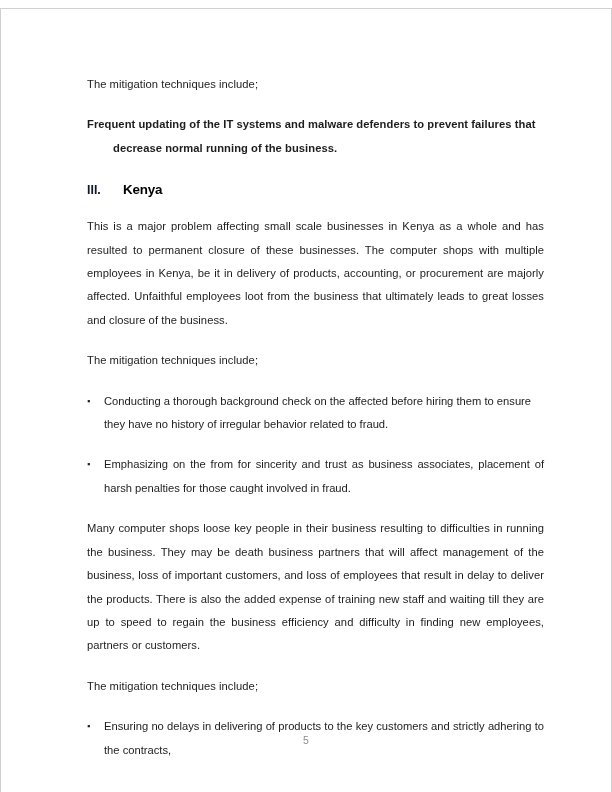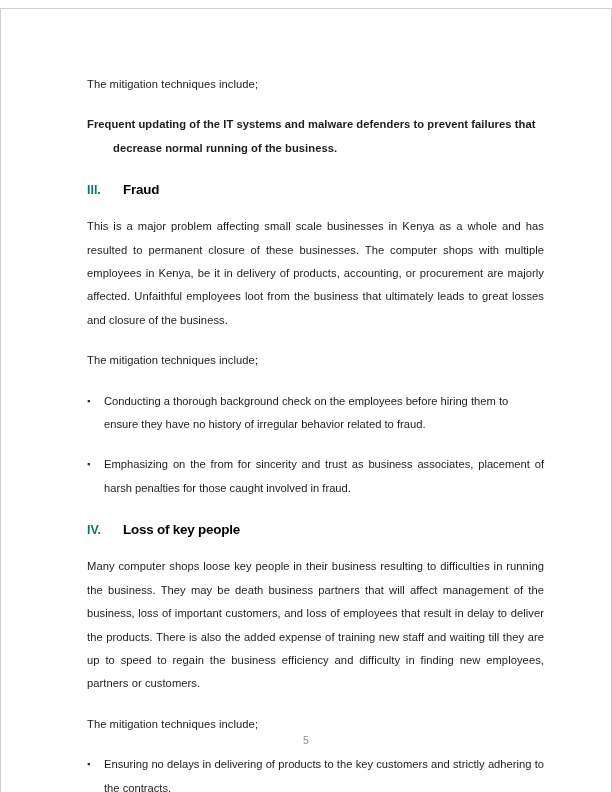--- a/index.html
+++ b/index.html
@@ -46,21 +46,21 @@
   }
   .heading-wrap {
     margin-top: 22px;
     margin-bottom: 18px;
     display: flex;
     align-items: baseline;
   }
   .heading-num {
     font-size: 12.4px;
     font-weight: bold;
-    color: #0f766e;
+    color: #0f172a;
     width: 36px;
     flex: 0 0 36px;
     display: inline-block;
   }
   .heading-text {
     font-size: 13.4px;
     font-weight: bold;
     color: #000000;
     letter-spacing: -0.015em;
   }
@@ -101,41 +101,37 @@
 
 <div class="page">
   <div class="content">
 
     <p class="para para-left">The mitigation techniques include;</p>
 
     <p class="para para-hang">Frequent updating of the IT systems and malware defenders to prevent failures that decrease normal running of the business.</p>
 
     <div class="heading-wrap">
       <span class="heading-num">III.</span>
-      <span class="heading-text">Fraud</span>
+      <span class="heading-text">Kenya</span>
     </div>
 
     <p class="para">This is a major problem affecting small scale businesses in Kenya as a whole and has resulted to permanent closure of these businesses. The computer shops with multiple employees in Kenya, be it in delivery of products, accounting, or procurement are majorly affected. Unfaithful employees loot from the business that ultimately leads to great losses and closure of the business.</p>
 
     <p class="para para-left">The mitigation techniques include;</p>
 
     <div class="bullet-item">
       <span class="bullet-mark">▪</span>
-      <span class="bullet-text left">Conducting a thorough background check on the employees before hiring them to ensure they have no history of irregular behavior related to fraud.</span>
+      <span class="bullet-text left">Conducting a thorough background check on the affected before hiring them to ensure they have no history of irregular behavior related to fraud.</span>
     </div>
 
     <div class="bullet-item">
       <span class="bullet-mark">▪</span>
       <span class="bullet-text">Emphasizing on the from for sincerity and trust as business associates, placement of harsh penalties for those caught involved in fraud.</span>
     </div>
 
-    <div class="heading-wrap">
-      <span class="heading-num">IV.</span>
-      <span class="heading-text">Loss of key people</span>
-    </div>
 
     <p class="para">Many computer shops loose key people in their business resulting to difficulties in running the business. They may be death business partners that will affect management of the business, loss of important customers, and loss of employees that result in delay to deliver the products. There is also the added expense of training new staff and waiting till they are up to speed to regain the business efficiency and difficulty in finding new employees, partners or customers.</p>
 
     <p class="para para-left">The mitigation techniques include;</p>
 
     <div class="bullet-item">
       <span class="bullet-mark">▪</span>
       <span class="bullet-text">Ensuring no delays in delivering of products to the key customers and strictly adhering to the contracts,</span>
     </div>
 

